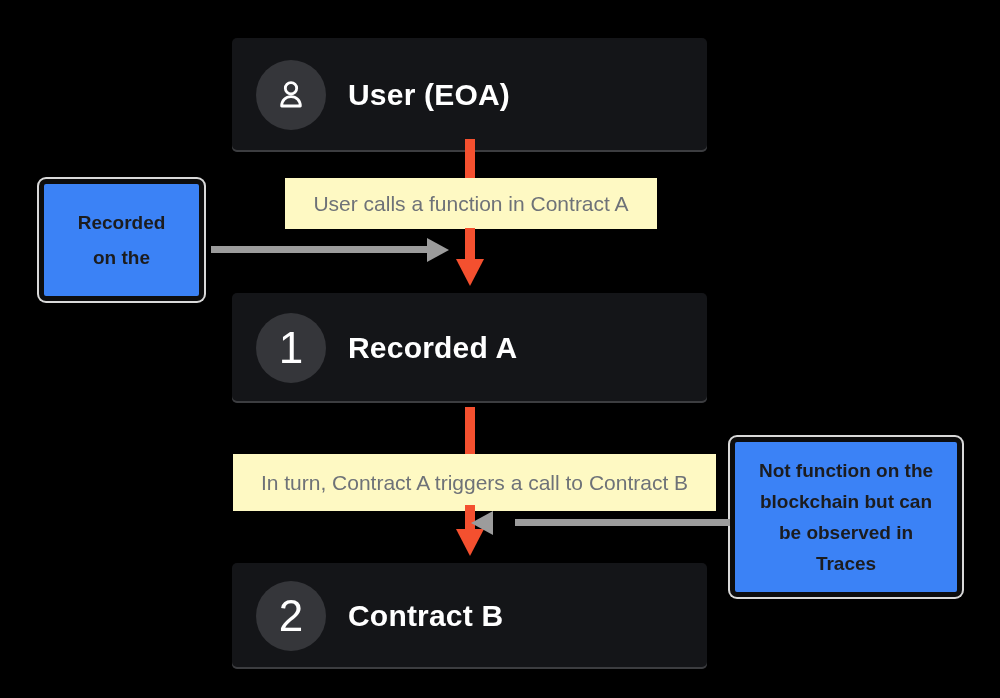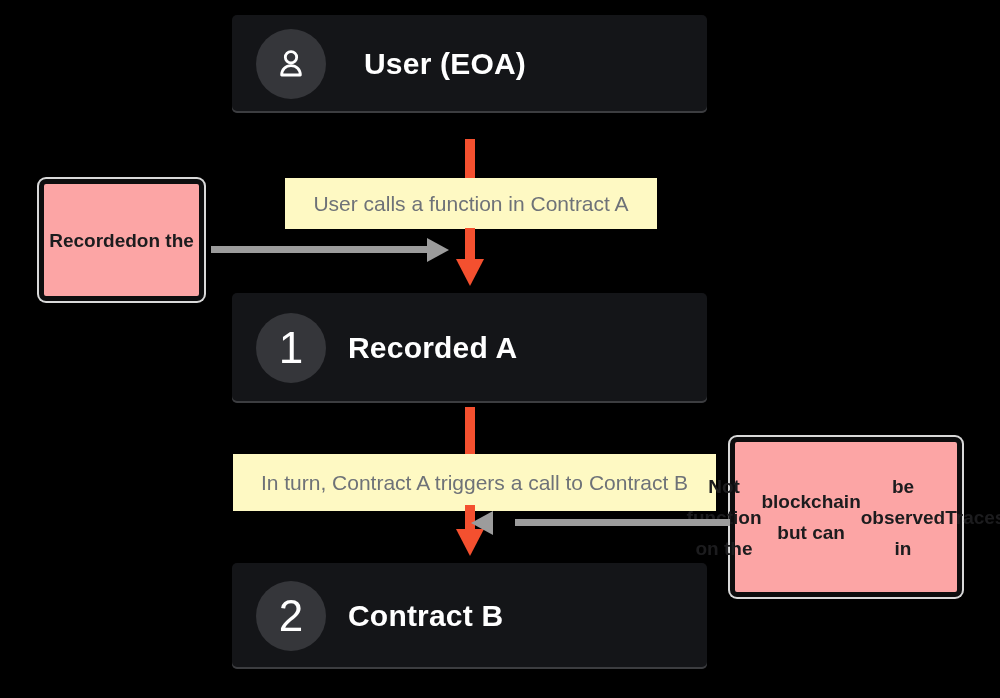--- a/index.html
+++ b/index.html
@@ -3,21 +3,21 @@
 <meta charset="utf-8">
 <style>
   html,body{margin:0;padding:0;background:#000;}
   *{box-sizing:border-box;}
   body{font-family:"Liberation Sans","DejaVu Sans",sans-serif;}
   .canvas{position:relative;width:1000px;height:698px;background:#000;overflow:hidden;}
 
   
   .node{position:absolute;left:232px;width:475px;background:#141518;border-radius:5px;
         display:flex;align-items:center;box-shadow:inset 0 -2px 0 #3c3d40;}
-  .node-user{top:15px;height:98px;gap:16px;}
+  .node-user{top:38px;height:114px;}
   .node-a{top:293px;height:110px;}
   .node-b{top:563px;height:106px;}
   .badge{width:70px;height:70px;border-radius:50%;background:#35363a;margin-left:24px;
          display:flex;align-items:center;justify-content:center;flex:0 0 auto;}
   .badge-num{color:#fff;font-size:44px;font-weight:400;line-height:1;}
   .node-title{color:#fff;font-size:30px;font-weight:700;margin-left:22px;letter-spacing:.2px;}
 
   
   .oseg{position:absolute;left:465px;width:10px;background:#f4502f;}
   .oseg1{top:139px;height:41px;}
@@ -30,23 +30,23 @@
   .ohead1{top:259px;}
   .ohead2{top:529px;}
 
   
   .flow-label{position:absolute;background:#fef9c3;color:#6e7278;font-size:21px;
               display:flex;align-items:center;justify-content:center;text-align:center;}
   .flow-label1{left:285px;top:178px;width:372px;height:51px;}
   .flow-label2{left:233px;top:454px;width:483px;height:57px;}
 
   
-  .note{position:absolute;background:#fca5a5;border:5px solid #0d0d0e;border-radius:7px;
+  .note{position:absolute;background:#3b82f6;border:5px solid #0d0d0e;border-radius:7px;
         box-shadow:0 0 0 2px rgba(255,255,255,.85);
-        display:flex;flex-direction:row;align-items:center;justify-content:center;
+        display:flex;flex-direction:column;align-items:center;justify-content:center;
         text-align:center;color:#1c1c1e;font-weight:700;}
   .note-left{left:39px;top:179px;width:165px;height:122px;font-size:19px;line-height:35px;}
   .note-right{left:730px;top:437px;width:232px;height:160px;font-size:19px;line-height:31px;}
 
   
   .gline{position:absolute;height:7px;background:#9c9c9c;}
   .gline1{left:211px;top:246px;width:216px;}
   .gline2{left:515px;top:519px;width:215px;}
   .ghead{position:absolute;width:0;height:0;border-top:12px solid transparent;border-bottom:12px solid transparent;}
   .ghead-right{left:427px;top:238px;border-left:22px solid #9c9c9c;}

